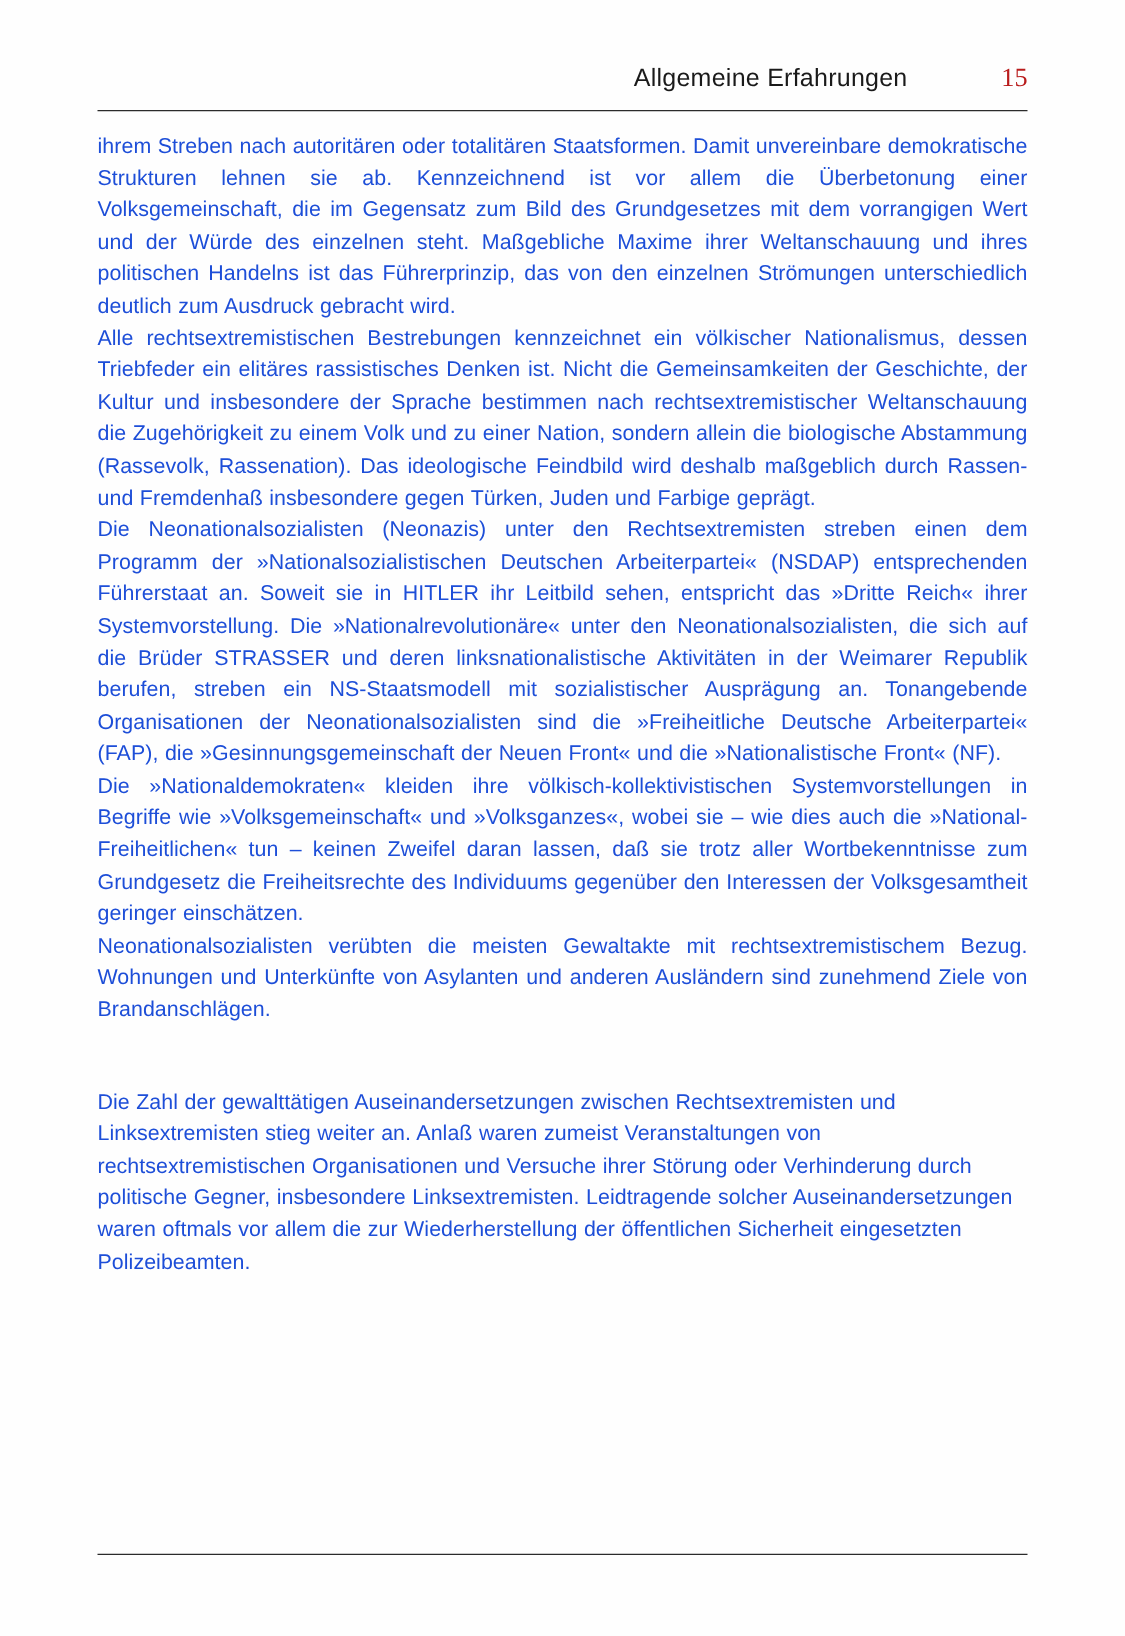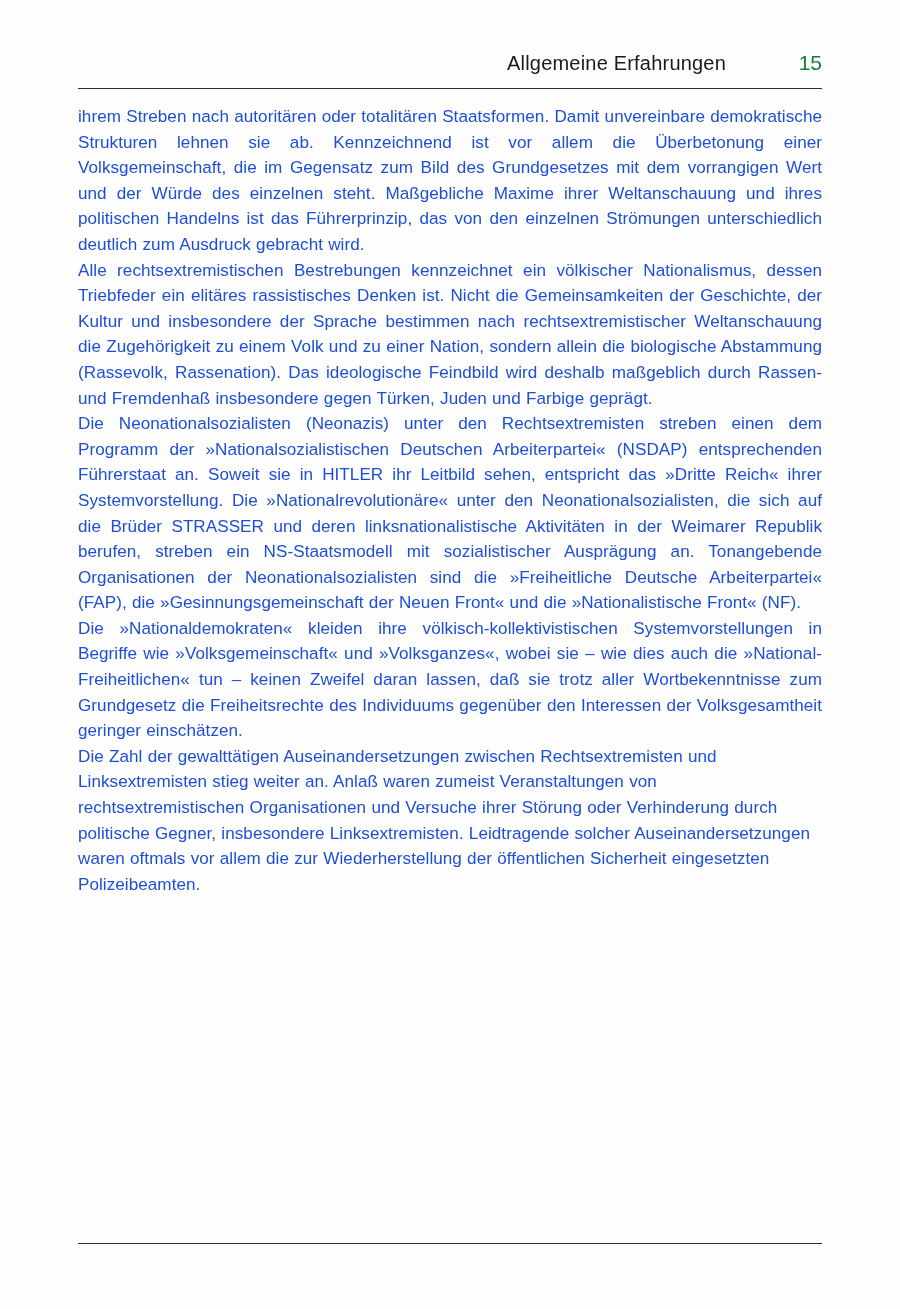--- a/index.html
+++ b/index.html
@@ -32,24 +32,25 @@
     justify-content: flex-end;
   }
   .header-title {
     font-size: 20px;
     letter-spacing: 0.2px;
     color: #1a1a1a;
     margin-right: 96px;
   }
   .page-number {
     font-size: 21px;
-    color: #15803d;
+    color: #b91c1c;
     position: absolute;
     right: 0;
     bottom: 0;
+    font-family: Liberation Serif, serif;
   }
   .rule {
     position: absolute;
     left: 78px;
     right: 78px;
     height: 1px;
     background: #2b2b2b;
   }
   .rule-top { top: 88px; }
   .rule-bottom { top: 1243px; }
@@ -65,20 +66,21 @@
     text-justify: inter-word;
     color: #1d4ed8;
     letter-spacing: 0.05px;
   }
   .body-text p {
     margin: 0;
     text-align: justify;
   }
   .body-text p:last-child {
     text-align: left;
+    margin-top: 48px;
   }
   
   .body-text p {
     word-spacing: 0.4px;
   }
 </style>
 </head>
 <body>
 
 <div class="page">
@@ -88,18 +90,19 @@
     <span class="page-number">15</span>
   </div>
 
   <div class="rule rule-top"></div>
 
   <div class="body-text">
     <p>ihrem Streben nach autoritären oder totalitären Staatsformen. Damit unvereinbare demokratische Strukturen lehnen sie ab. Kennzeichnend ist vor allem die Überbetonung einer Volksgemeinschaft, die im Gegensatz zum Bild des Grundgesetzes mit dem vorrangigen Wert und der Würde des einzelnen steht. Maßgebliche Maxime ihrer Weltanschauung und ihres politischen Handelns ist das Führerprinzip, das von den einzelnen Strömungen unterschiedlich deutlich zum Ausdruck gebracht wird.</p>
     <p>Alle rechtsextremistischen Bestrebungen kennzeichnet ein völkischer Nationalismus, dessen Triebfeder ein elitäres rassistisches Denken ist. Nicht die Gemeinsamkeiten der Geschichte, der Kultur und insbesondere der Sprache bestimmen nach rechtsextremistischer Weltanschauung die Zugehörigkeit zu einem Volk und zu einer Nation, sondern allein die biologische Abstammung (Rassevolk, Rassenation). Das ideologische Feindbild wird deshalb maßgeblich durch Rassen- und Fremdenhaß insbesondere gegen Türken, Juden und Farbige geprägt.</p>
     <p>Die Neonationalsozialisten (Neonazis) unter den Rechtsextremisten streben einen dem Programm der »Nationalsozialistischen Deutschen Arbeiterpartei« (NSDAP) entsprechenden Führerstaat an. Soweit sie in HITLER ihr Leitbild sehen, entspricht das »Dritte Reich« ihrer Systemvorstellung. Die »Nationalrevolutionäre« unter den Neonationalsozialisten, die sich auf die Brüder STRASSER und deren linksnationalistische Aktivitäten in der Weimarer Republik berufen, streben ein NS-Staatsmodell mit sozialistischer Ausprägung an. Tonangebende Organisationen der Neonationalsozialisten sind die »Freiheitliche Deutsche Arbeiterpartei« (FAP), die »Gesinnungsgemeinschaft der Neuen Front« und die »Nationalistische Front« (NF).</p>
     <p>Die »Nationaldemokraten« kleiden ihre völkisch-kollektivistischen Systemvorstellungen in Begriffe wie »Volksgemeinschaft« und »Volksganzes«, wobei sie – wie dies auch die »National-Freiheitlichen« tun – keinen Zweifel daran lassen, daß sie trotz aller Wortbekenntnisse zum Grundgesetz die Freiheitsrechte des Individuums gegenüber den Interessen der Volksgesamtheit geringer einschätzen.</p>
+    <p>Neonationalsozialisten verübten die meisten Gewaltakte mit rechtsextremistischem Bezug. Wohnungen und Unterkünfte von Asylanten und anderen Ausländern sind zunehmend Ziele von Brandanschlägen.</p>
     <p>Die Zahl der gewalttätigen Auseinandersetzungen zwischen Rechtsextremisten und Linksextremisten stieg weiter an. Anlaß waren zumeist Veranstaltungen von rechtsextremistischen Organisationen und Versuche ihrer Störung oder Verhinderung durch politische Gegner, insbesondere Linksextremisten. Leidtragende solcher Auseinandersetzungen waren oftmals vor allem die zur Wiederherstellung der öffentlichen Sicherheit eingesetzten Polizeibeamten.</p>
   </div>
 
   <div class="rule rule-bottom"></div>
 
 </div>
 
 </body></html>

